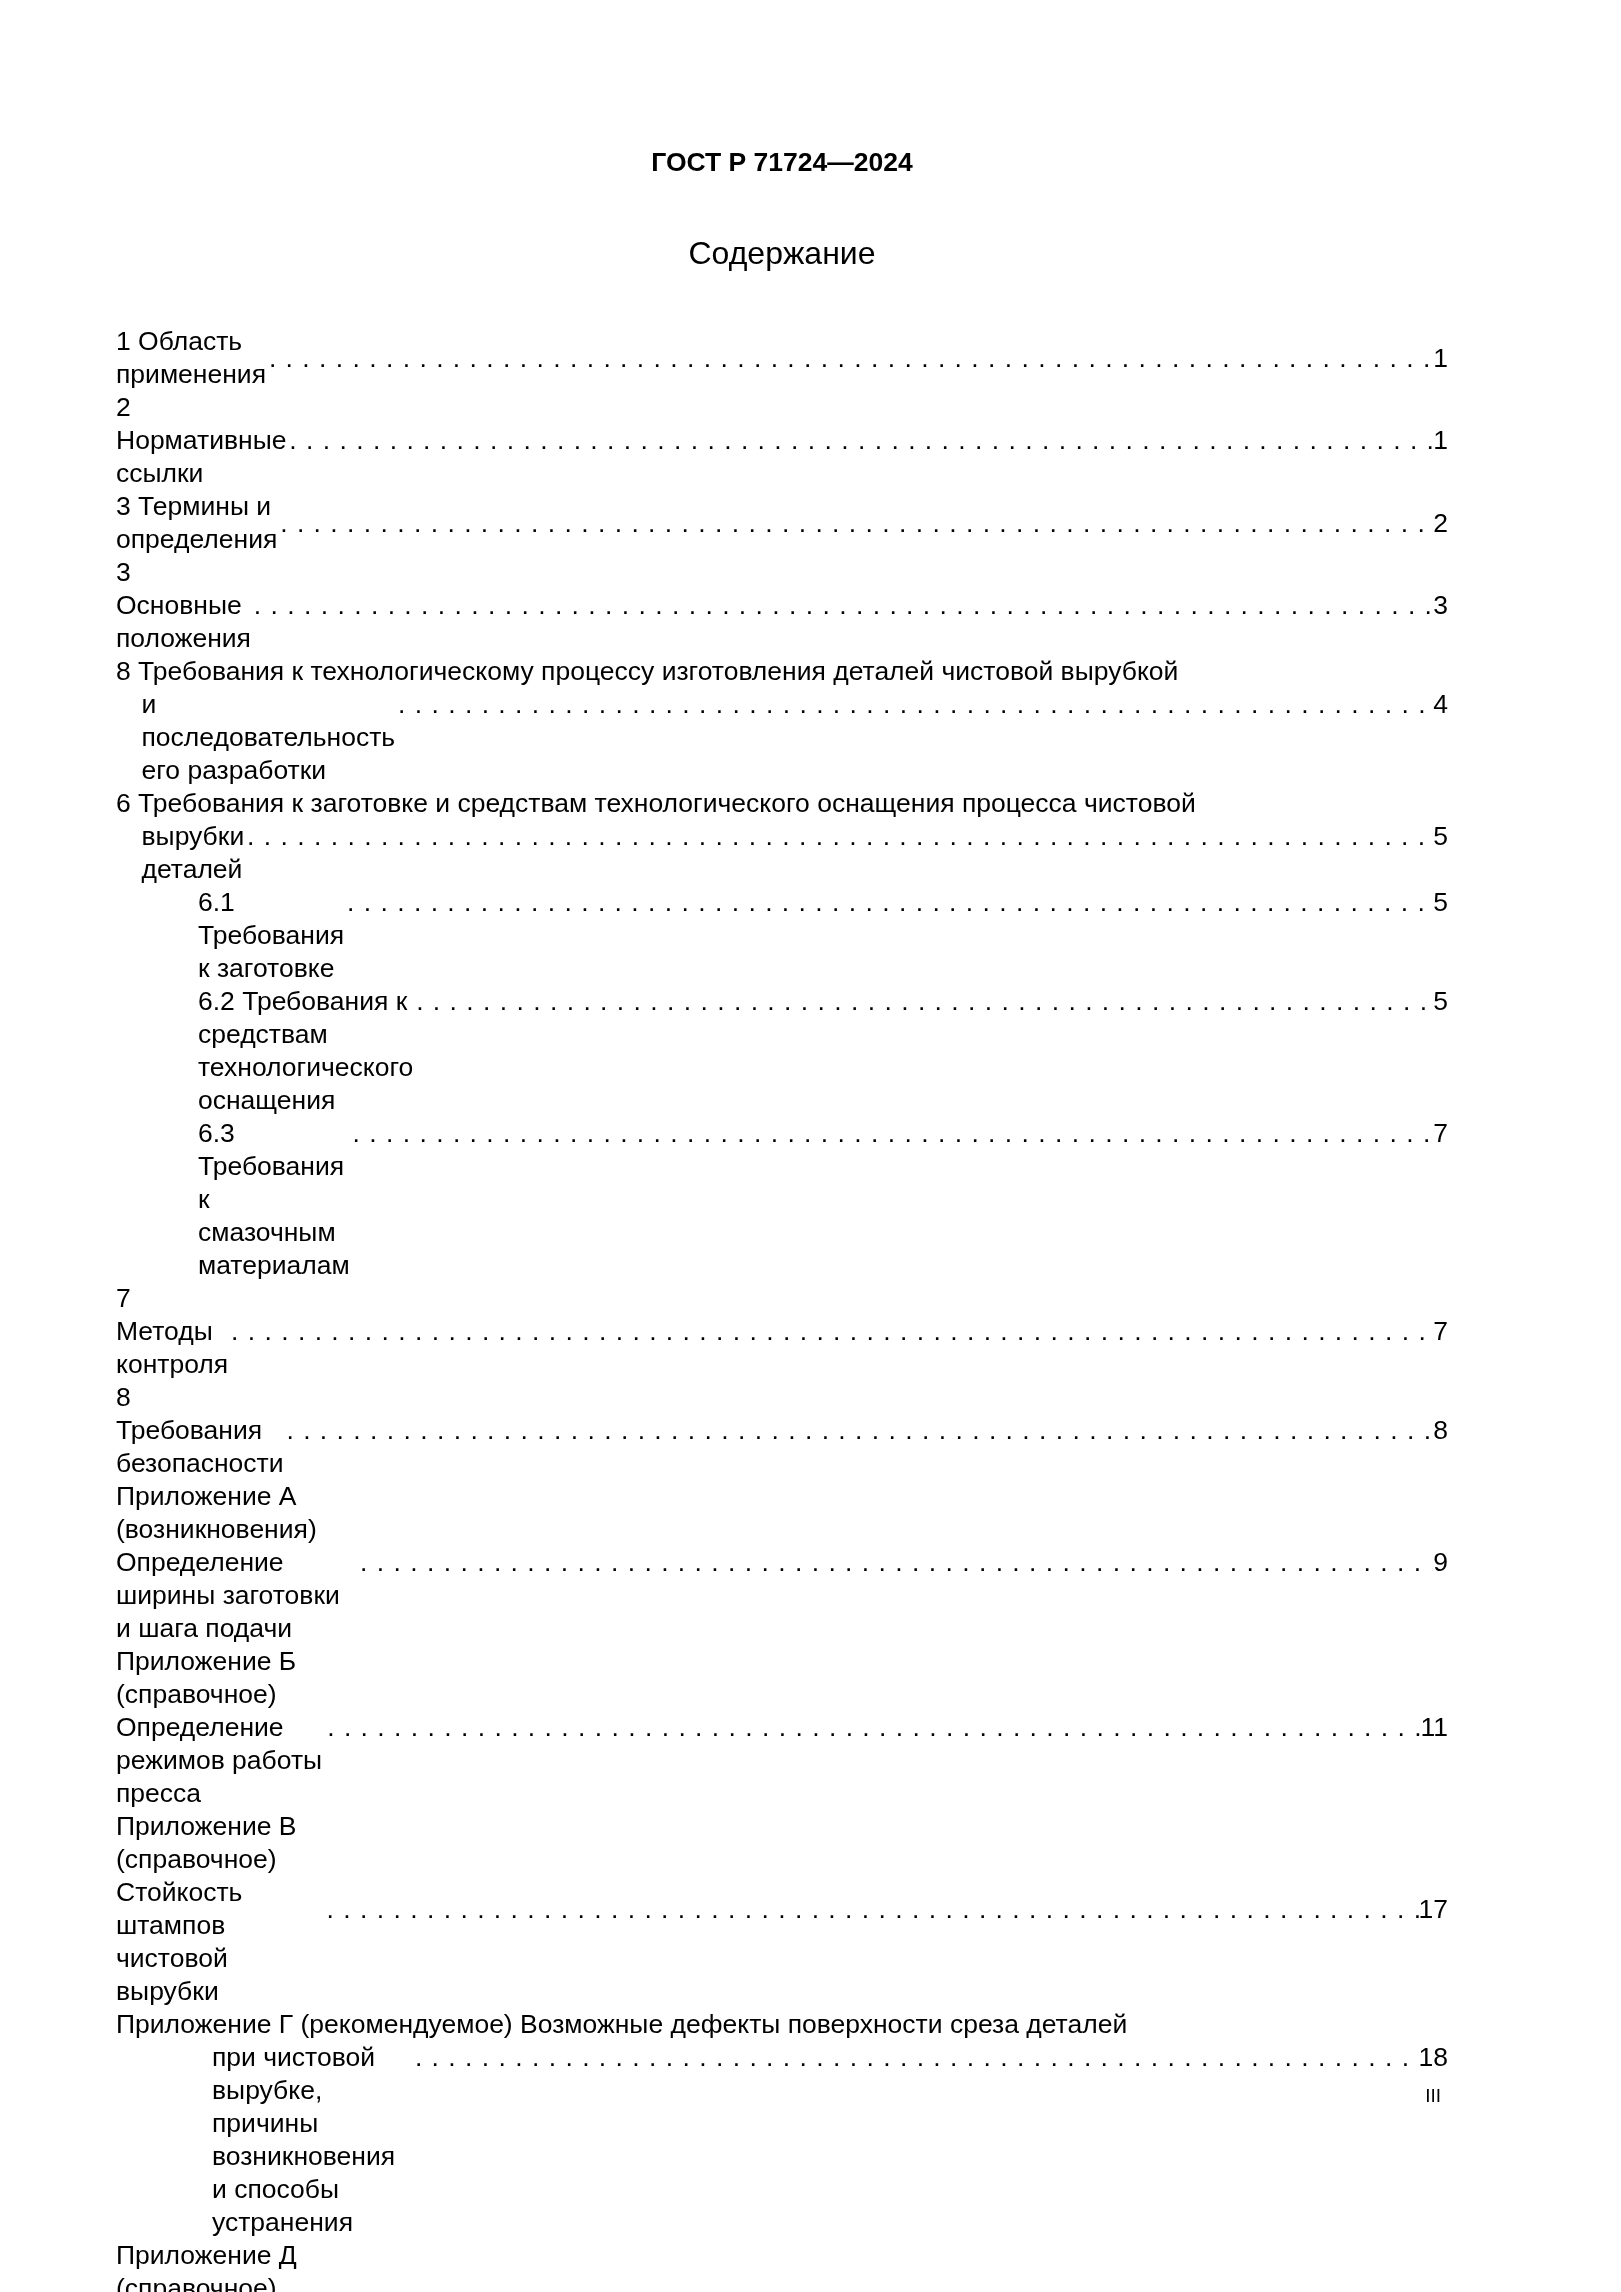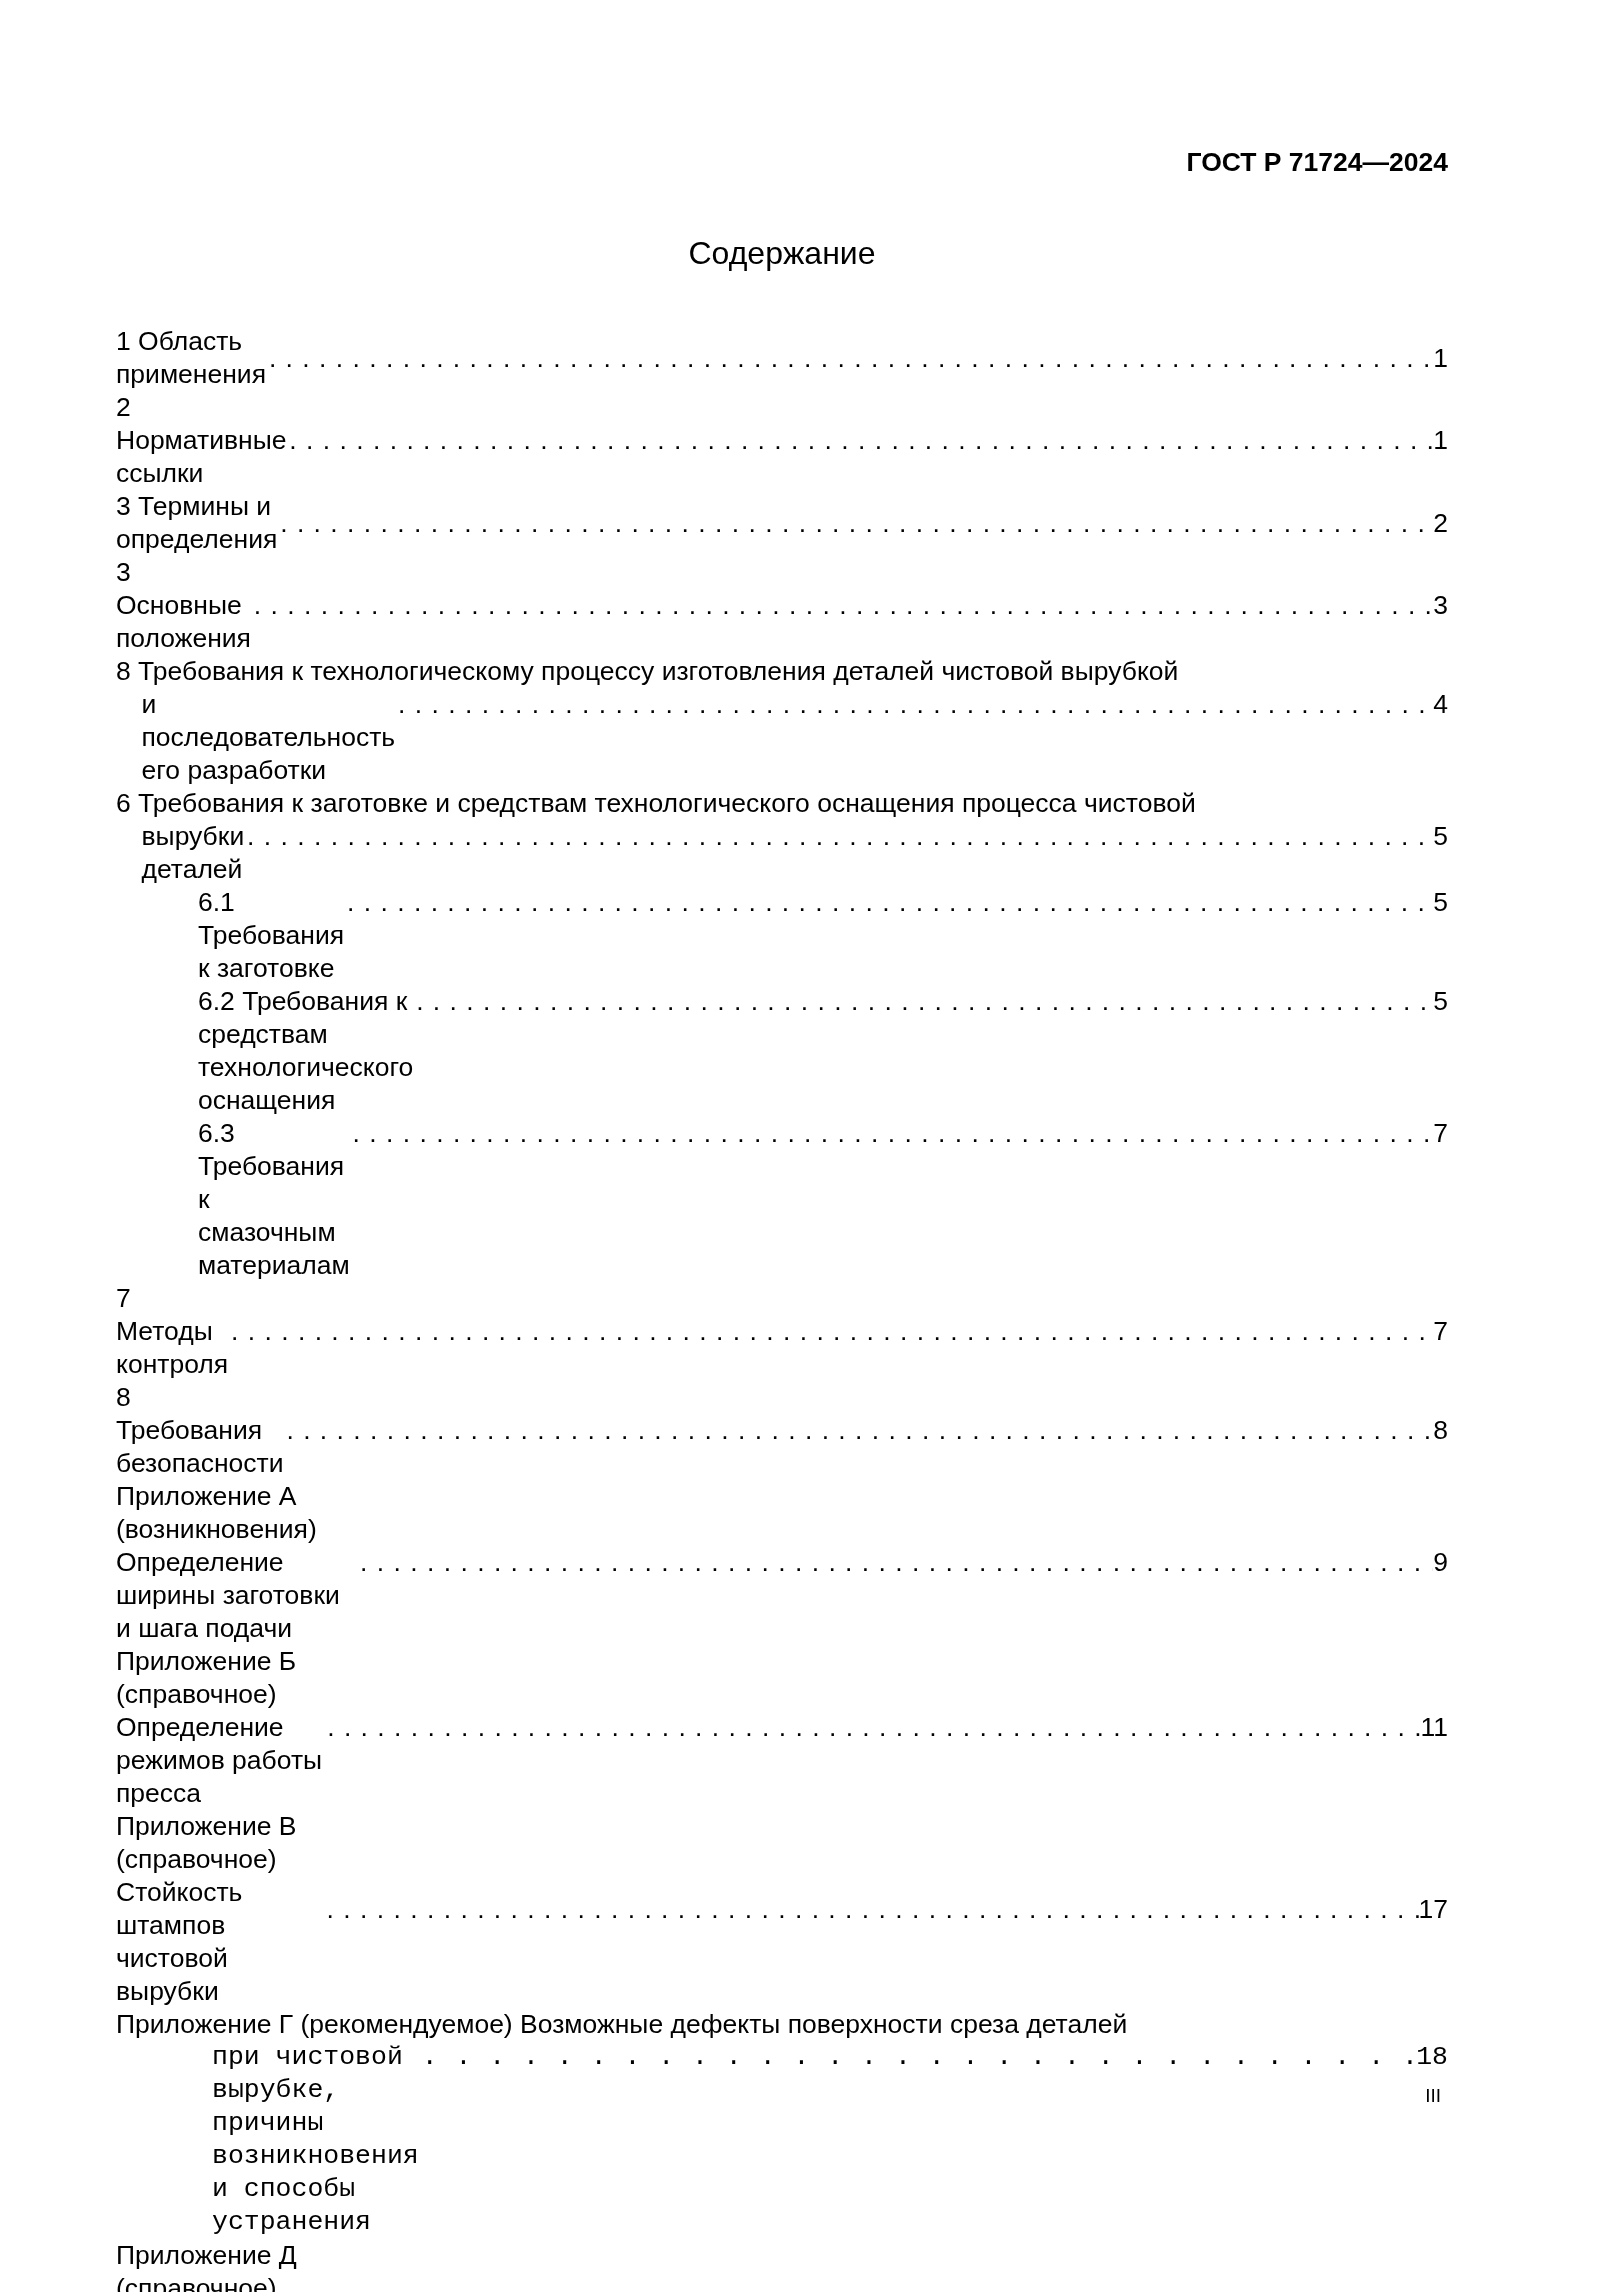--- a/index.html
+++ b/index.html
@@ -10,21 +10,21 @@
     height: 2293px;
     background: #ffffff;
     color: #000000;
     font-family: "Liberation Sans", sans-serif;
     overflow: hidden;
   }
   .content {
     padding: 147px 173px 0 116px;
   }
   .doc-header {
-    text-align: right;
+    text-align: center;
     font-weight: bold;
     font-size: 26.5px;
     line-height: 31px;
   }
   .toc-title {
     text-align: center;
     font-weight: normal;
     font-size: 32px;
     line-height: 37px;
     margin-top: 57px;
@@ -44,21 +44,21 @@
     flex: 1 1 auto;
     overflow: hidden;
     white-space: nowrap;
     padding: 0 2.9px;
     letter-spacing: 1px;
   }
   .pagenum { white-space: nowrap; }
   .ind-0 { padding-left: 0; align-items: center; }
   .ind-1 { padding-left: 25.5px; }
   .ind-2 { padding-left: 82px; }
-  .ind-3 { padding-left: 96px; font-family: Liberation Mono, monospace; }
+  .ind-3 { padding-left: 96px; }
   .footer {
     position: absolute;
     right: 180px;
     bottom: 186px;
     font-size: 19px;
   }
 </style>
 </head>
 <body>
 

